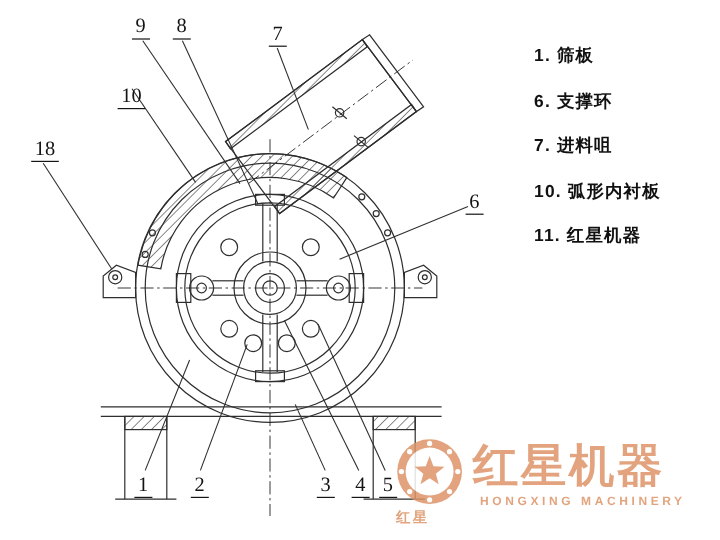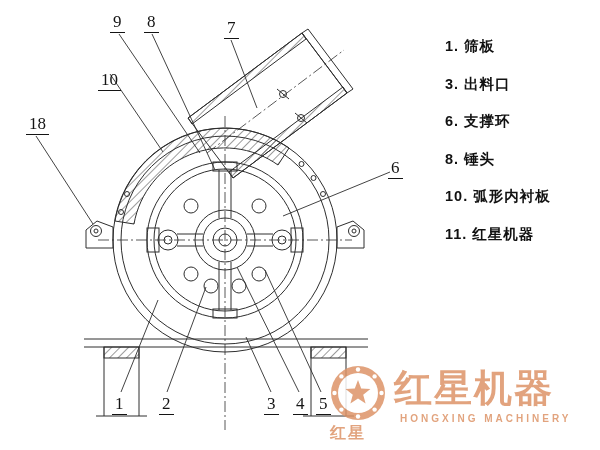--- a/index.html
+++ b/index.html
@@ -58,21 +58,21 @@
     white-space:nowrap;
   }
   .wm-en {
     position:absolute; left:92px; top:58px;
     font-size:10px; font-weight:bold;
     color:#dd9468; letter-spacing:3px;
     white-space:nowrap;
   }
   .wm-caption {
     position:absolute; left:22px; top:68px;
-    font-size:16px; font-weight:bold;
+    font-size:12px; font-weight:bold;
     color:#dd9468; letter-spacing:2px;
   }
 </style>
 </head>
 <body>
 
 <svg class="diagram-svg" width="600" height="450" viewBox="0 0 600 450">
   <defs>
     <pattern id="hatch" width="6" height="6" patternUnits="userSpaceOnUse" patternTransform="rotate(45)">
       <line x1="0" y1="0" x2="0" y2="6" stroke="#3a3a3a" stroke-width="1"></line>
@@ -191,27 +191,24 @@
 <span class="callout" style="left:144px;top:12px">8</span>
 <span class="callout" style="left:110px;top:12px">9</span>
 <span class="callout" style="left:98px;top:70px">10</span>
 <span class="callout" style="left:26px;top:114px">18</span>
 
 <div class="legend">
   <div class="legend-item">
     <span class="legend-num">1.</span><span class="legend-label">筛板</span>
   </div>
   <div class="legend-item">
-    <span class="legend-num">3.</span><span class="legend-label">出料口</span>
-  </div>
-  <div class="legend-item">
     <span class="legend-num">6.</span><span class="legend-label">支撑环</span>
   </div>
   <div class="legend-item">
-    <span class="legend-num">8.</span><span class="legend-label">锤头</span>
+    <span class="legend-num">7.</span><span class="legend-label">进料咀</span>
   </div>
   <div class="legend-item">
     <span class="legend-num">10.</span><span class="legend-label">弧形内衬板</span>
   </div>
   <div class="legend-item">
     <span class="legend-num">11.</span><span class="legend-label">红星机器</span>
   </div>
 </div>
 
 <div class="watermark">

